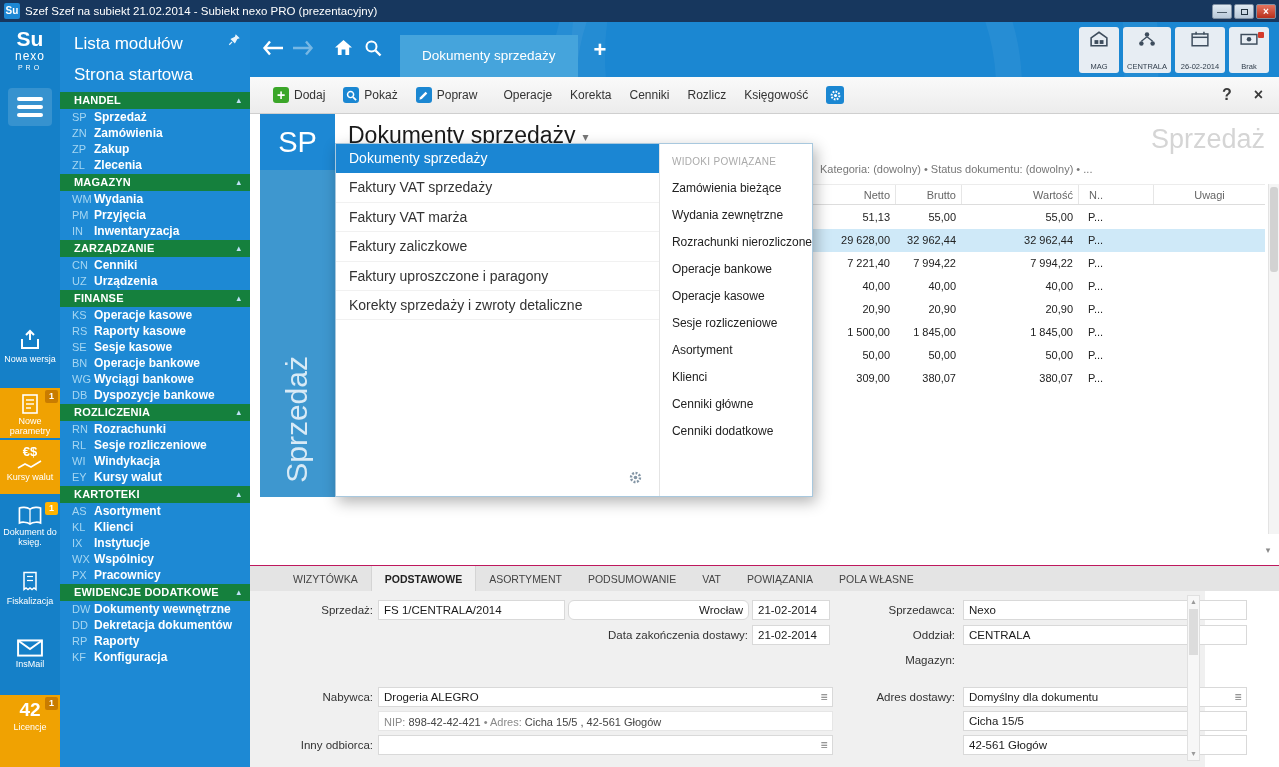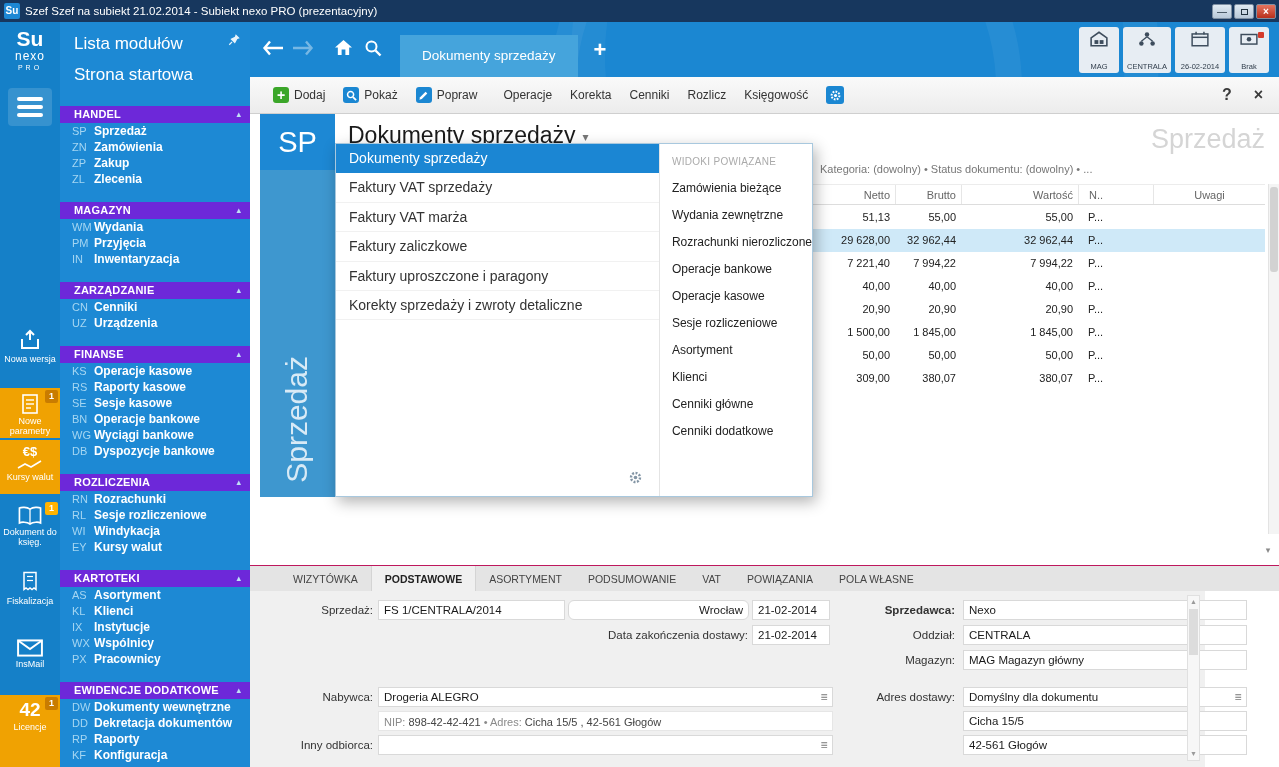--- a/index.html
+++ b/index.html
@@ -38,22 +38,22 @@
   .hamburger i { display:block; width:26px; height:4px; background:#fff; border-radius:2px; }
   .rail svg { display:block; margin:1px auto 0; }
   .euro-glyph { font-size:13px; font-weight:bold; line-height:14px; }
 
   
   .sidebar { position:absolute; left:60px; top:22px; width:190px; height:745px; background:#1d89d4;
              color:#fff; overflow:hidden; }
   .sidebar-head { position:relative; padding:12px 10px 8px 14px; font-size:17px; }
   .pin { position:absolute; right:9px; top:9px; cursor:pointer; opacity:.9; }
   .sidebar-home { padding:3px 0 6px 14px; font-size:17px; cursor:pointer; }
-  .mod-header { position:relative; height:17px; line-height:17px; background:#6d28d9; font-size:11px;
-                font-weight:bold; padding-left:14px; letter-spacing:.2px; margin-top:15px; cursor:pointer; }
+  .mod-header { position:relative; height:17px; line-height:17px; background:#15803d; font-size:11px;
+                font-weight:bold; padding-left:14px; letter-spacing:.2px; margin-top:1px; cursor:pointer; }
   .mod-header .collapse { position:absolute; right:9px; top:0; font-size:8px; color:#bfe0f5; }
   .mod-item { display:flex; height:16px; line-height:16px; font-size:12px; cursor:pointer; }
   .mod-code { width:22px; margin-left:12px; color:#a5d6f2; font-size:11px; }
   .mod-label { font-weight:bold; white-space:nowrap; }
 
   
   .topnav { position:absolute; left:250px; top:22px; width:1029px; height:55px; background:#1b87d2;
             overflow:hidden; display:flex; align-items:center; }
   .topnav::before { content:""; position:absolute; left:300px; top:-170px; width:420px; height:420px;
                     border-radius:50%; border:26px solid rgba(255,255,255,0.05); pointer-events:none; }
@@ -821,26 +821,25 @@
         <span class="k">NIP:</span>
         <span>898-42-42-421</span>
         <span class="k">•  Adres:</span>
         <span>Cicha 15/5 , 42-561 Głogów</span>
       </div>
       <div class="flabel" style="left:10px;width:113px;top:144px;">Inny odbiorca:</div>
       <div class="ffield has-sel" style="left:128px;width:455px;top:144px;">
         <span class="sel">≡</span>
       </div>
 
-      <div class="flabel" style="left:595px;width:110px;top:9px;font-weight:bold;">Sprzedawca:</div>
+      <div class="flabel" style="left:595px;width:110px;top:9px;">Sprzedawca:</div>
       <div class="ffield" style="left:713px;width:284px;top:9px;">Nexo</div>
       <div class="flabel" style="left:595px;width:110px;top:34px;">Oddział:</div>
       <div class="ffield" style="left:713px;width:284px;top:34px;">CENTRALA</div>
       <div class="flabel" style="left:595px;width:110px;top:59px;">Magazyn:</div>
-      <div class="ffield" style="left:713px;width:284px;top:59px;">MAG Magazyn główny</div>
 
       <div class="flabel" style="left:595px;width:110px;top:96px;">Adres dostawy:</div>
       <div class="ffield has-sel" style="left:713px;width:284px;top:96px;">
         <span>Domyślny dla dokumentu</span>
         <span class="sel">≡</span>
       </div>
       <div class="ffield" style="left:713px;width:284px;top:120px;">Cicha 15/5</div>
       <div class="ffield" style="left:713px;width:284px;top:144px;">42-561 Głogów</div>
 
       <div class="fscroll">

